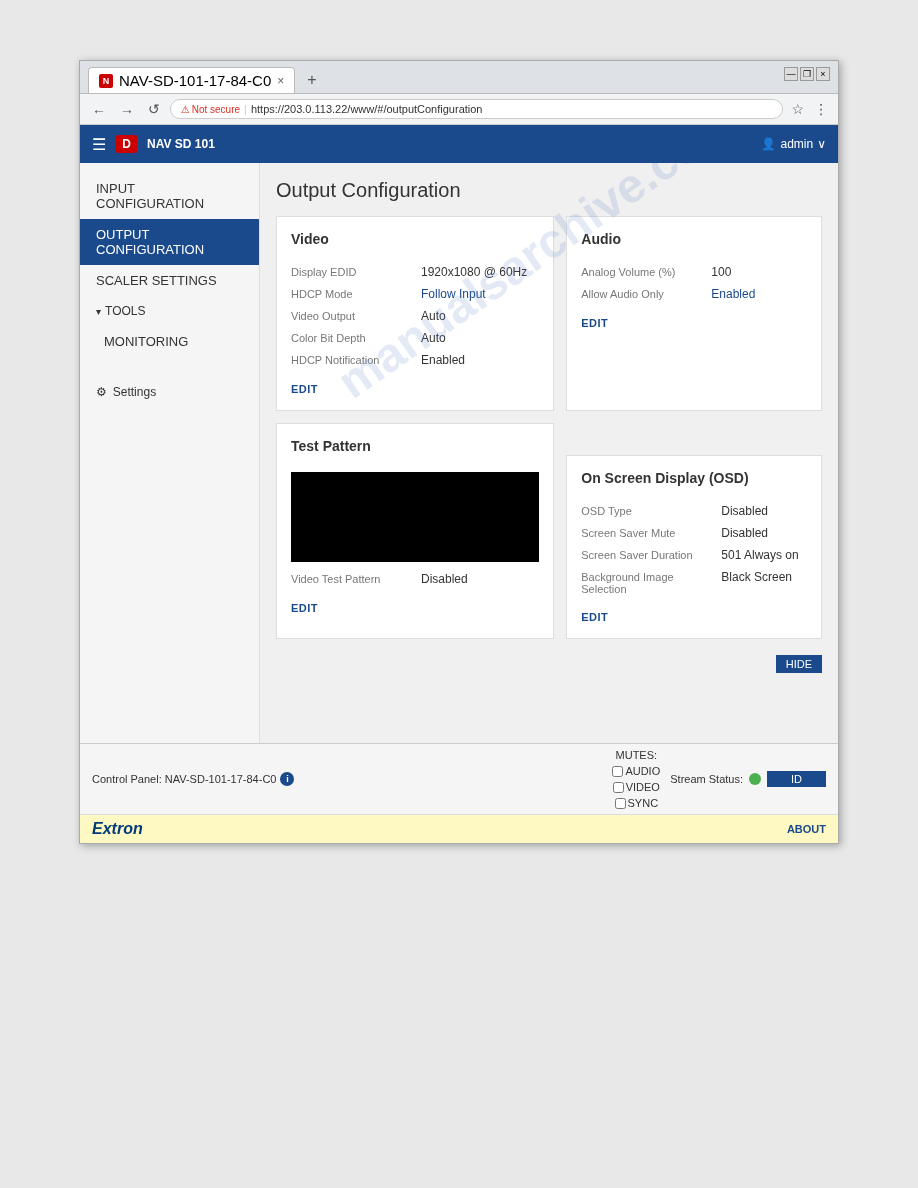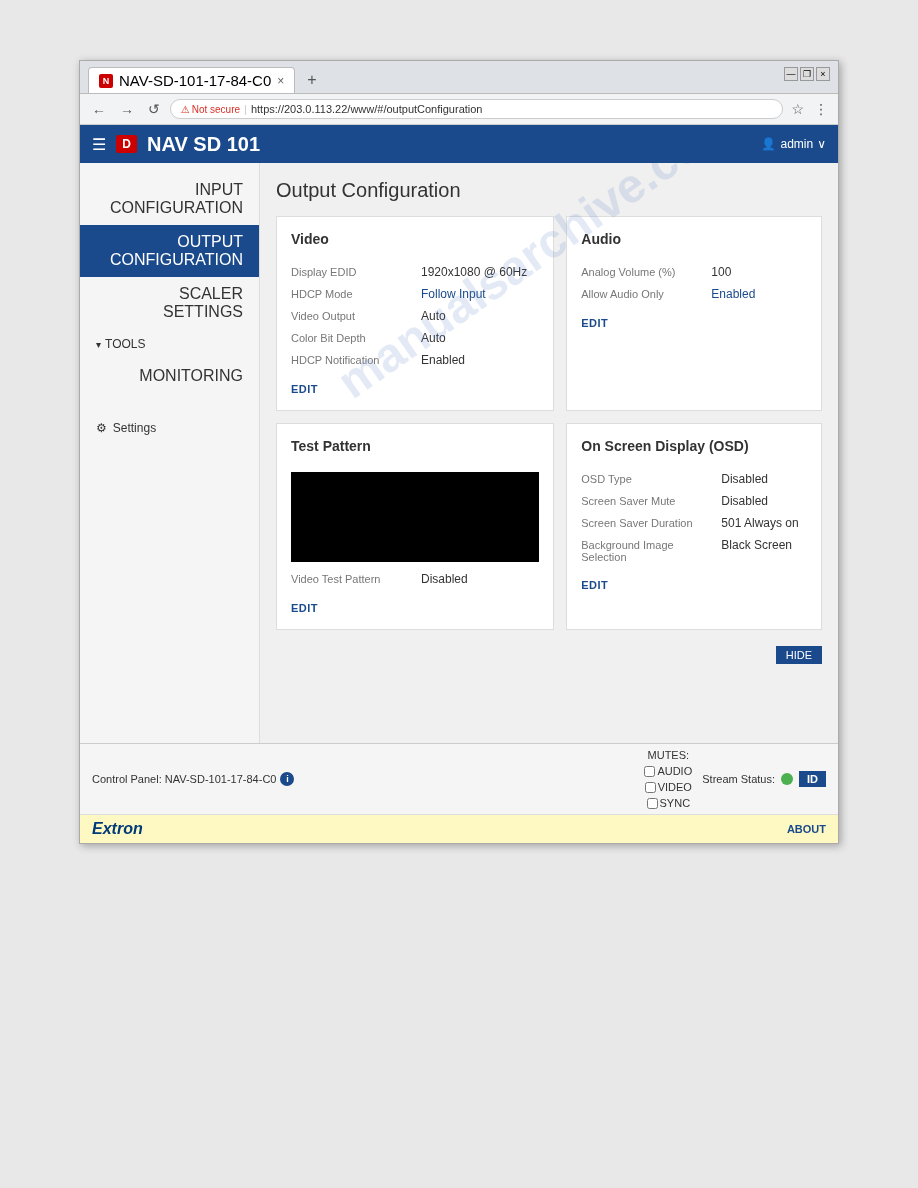--- a/index.html
+++ b/index.html
@@ -100,38 +100,37 @@
     }
     .hamburger { font-size: 16px; cursor: pointer; color: white; }
     .app-logo-badge {
       background: #c00;
       color: white;
       font-size: 12px;
       font-weight: bold;
       padding: 2px 6px;
       border-radius: 2px;
     }
-    .app-title { color: white; font-size: 20px; font-weight: bold; flex: 1; }
+    .app-title { color: white; font-size: 12px; font-weight: bold; flex: 1; }
     .app-user { color: white; font-size: 12px; display: flex; align-items: center; gap: 4px; }
 
     .app-body { display: flex; min-height: 580px; }
 
     
     .sidebar {
       width: 180px;
       background: #f5f5f5;
       border-right: 1px solid #ddd;
       padding: 10px 0;
     }
     .sidebar-item {
       padding: 8px 16px;
-      font-size: 16px;
-      color: #333;
-      cursor: pointer;
-      text-align: right;
+      font-size: 13px;
+      color: #333;
+      cursor: pointer;
     }
     .sidebar-item.active {
       background: #1a4a8c;
       color: white;
     }
     .sidebar-section {
       display: flex;
       align-items: center;
       gap: 4px;
       padding: 8px 16px;
@@ -241,24 +240,23 @@
     }
     .footer-mutes { display: flex; align-items: center; gap: 4px; font-size: 11px; flex-direction: column; }
     .footer-mute-cb { display: flex; align-items: center; gap: 2px; }
     .footer-mute-cb input[type=checkbox] { width: 11px; height: 11px; }
     .footer-stream { display: flex; align-items: center; gap: 6px; font-size: 11px; }
     .stream-dot { width: 12px; height: 12px; background: #4caf50; border-radius: 50%; }
     .footer-id-btn {
       background: #1a4a8c;
       color: white;
       border: none;
-      padding: 2px 8px;
-      font-size: 11px;
-      cursor: pointer;
-      font-weight: bold;
+      padding: 2px 24px;
+      font-size: 11px;
+      cursor: pointer;
     }
     .hide-btn {
       background: #1a4a8c;
       color: white;
       border: none;
       padding: 3px 10px;
       font-size: 11px;
       cursor: pointer;
       float: right;
     }
@@ -440,21 +438,21 @@
           <div class="test-pattern-preview"></div>
           <div class="field-row">
             <span class="field-label">Video Test Pattern</span>
             <span class="field-value">Disabled</span>
           </div>
           <div>
             <span class="edit-link">EDIT</span>
           </div>
         </div>
 
-        <div class="card" style="flex:1;">
+        <div class="card" style="flex:1;margin-top:32px;">
           <div class="card-title">On Screen Display (OSD)</div>
           <div class="field-row">
             <span class="field-label osd-field-label">OSD Type</span>
             <span class="field-value">Disabled</span>
           </div>
           <div class="field-row">
             <span class="field-label osd-field-label">Screen Saver Mute</span>
             <span class="field-value">Disabled</span>
           </div>
           <div class="field-row">

